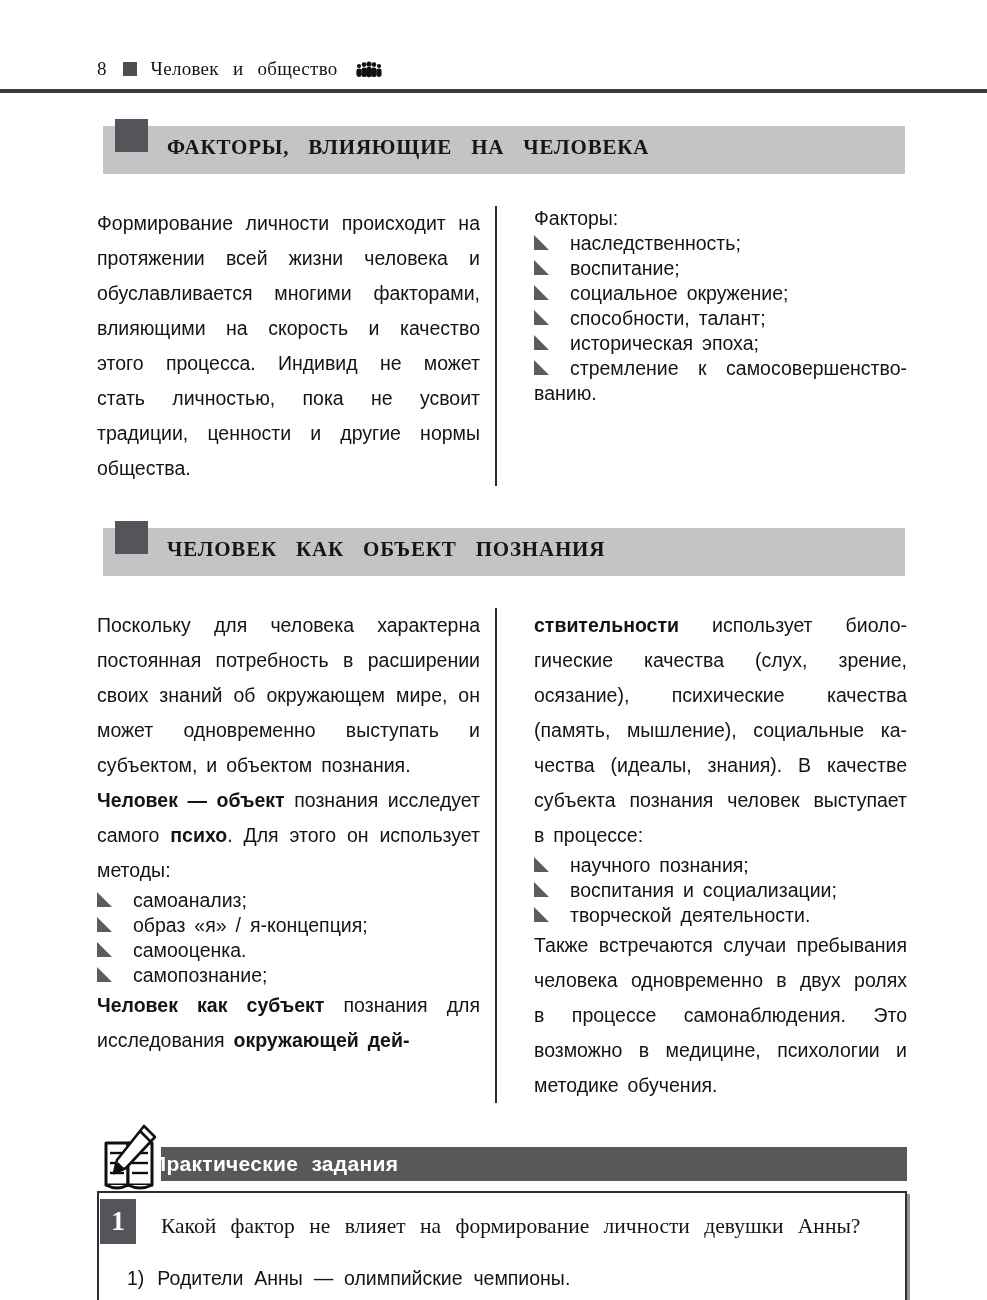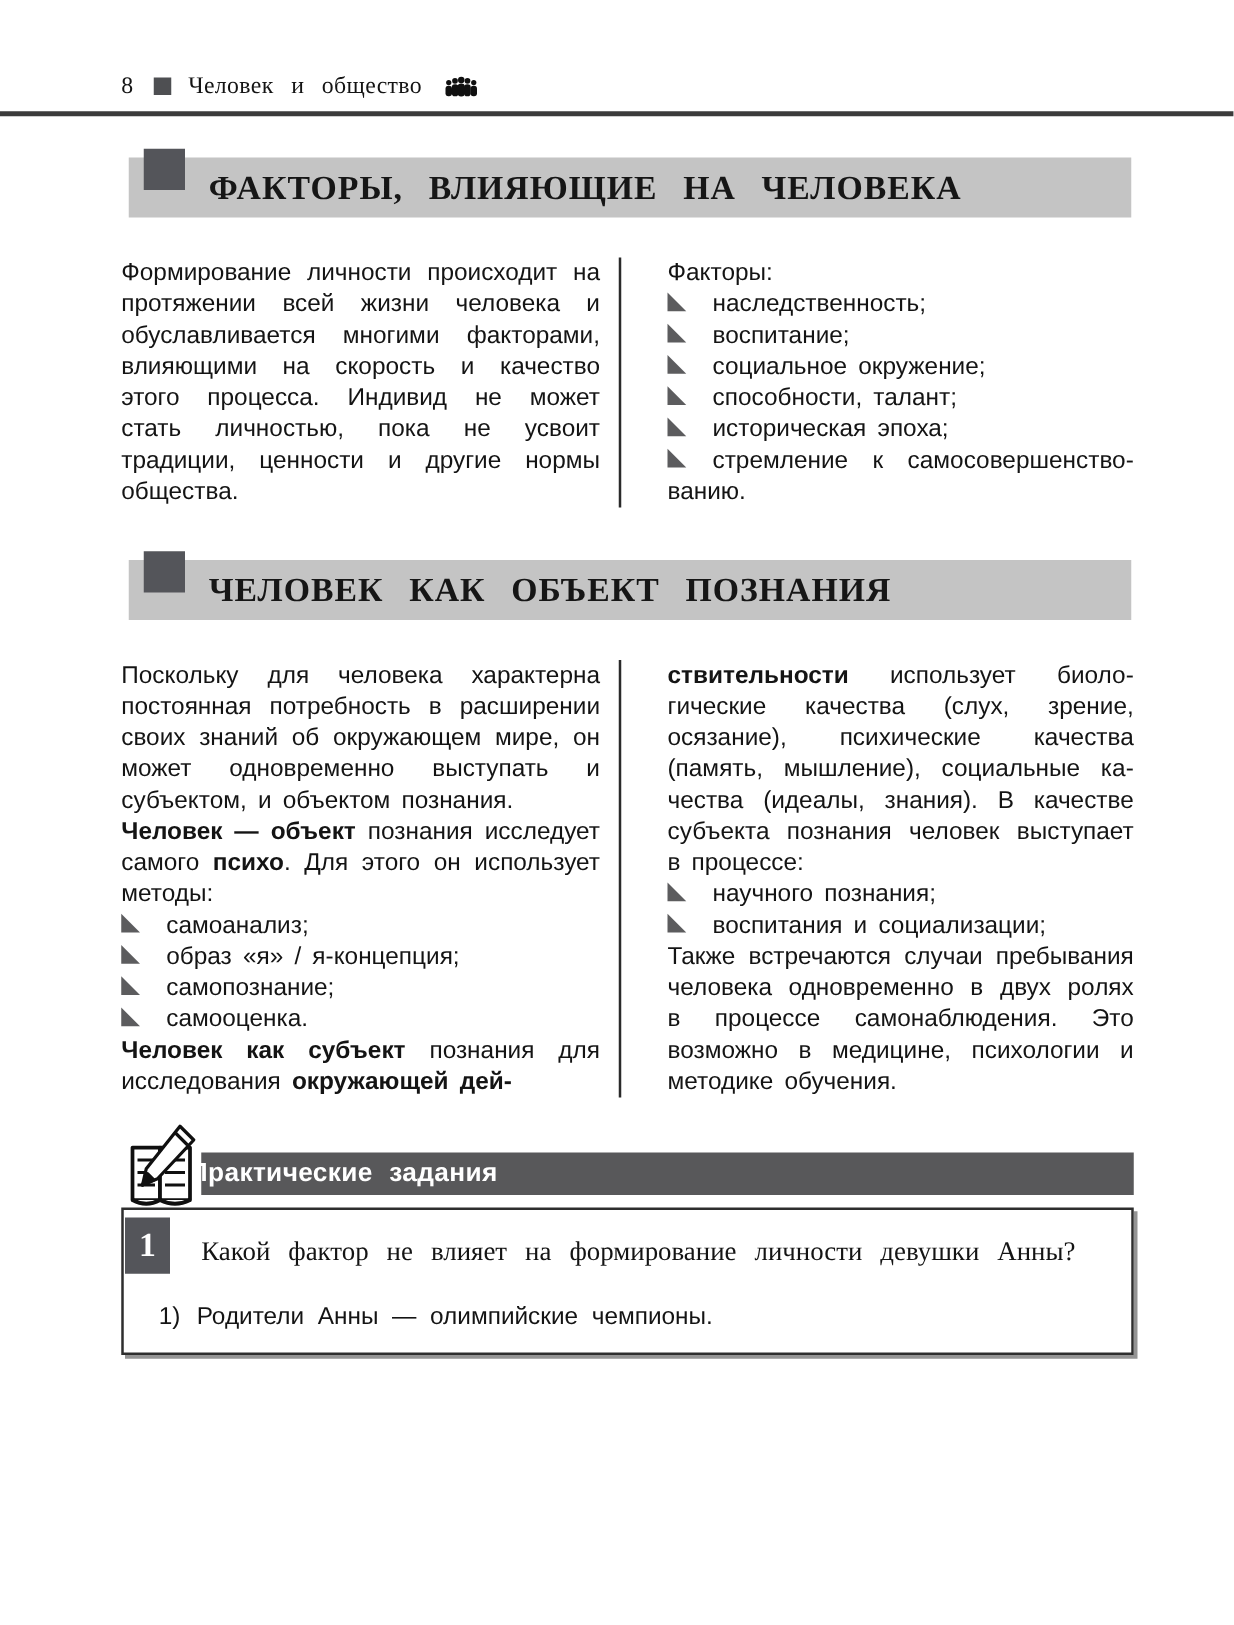--- a/index.html
+++ b/index.html
@@ -13,31 +13,31 @@
   .pagehead .pnum{margin-right:16px;}
   .pagehead .hsq{width:14px;height:14px;background:#4e4f52;margin-right:14px;}
   .pagehead .htitle{word-spacing:9px;letter-spacing:.3px;margin-right:16px;}
   .pagehead svg{display:block;}
   .toprule{height:4px;background:#3b3b3b;margin-top:9px;width:987px;}
 
   
   .chapter-bar{position:relative;margin-left:103px;width:802px;height:48px;background:#c4c4c4;}
   .chapter-bar .asq{position:absolute;left:12px;top:-7px;width:33px;height:33px;background:#54555a;}
   .chapter-bar h2{margin:0;padding:9px 0 0 64px;font-family:"Liberation Serif",serif;
-                  font-size:27px;font-weight:bold;letter-spacing:.8px;word-spacing:13px;color:#161616;
+                  font-size:21px;font-weight:bold;letter-spacing:.8px;word-spacing:13px;color:#161616;
                   white-space:nowrap;}
   .bar1{margin-top:33px;}
   .bar2{margin-top:42px;}
 
   
   .cols{display:flex;margin:32px 0 0 97px;width:810px;}
   .col-l{width:383px;}
   .divider{border-left:2px solid #2a2a2a;margin:0 15px;}
   .col-r{flex:1;min-width:0;margin-left:22px;}
-  p.body{margin:0;font-size:19.5px;line-height:25px;text-align:justify;word-spacing:.18em;}
+  p.body{margin:0;font-size:19.5px;line-height:35px;text-align:justify;word-spacing:.18em;}
   p.intro{margin:0;font-size:19.5px;line-height:25px;}
   .mt{margin-top:25px;}
   ul.tri{list-style:none;margin:0;padding:0;}
   ul.tri li{font-size:19.5px;line-height:25px;text-align:justify;word-spacing:.18em;}
   .tri-b{display:inline-block;width:0;height:0;border-bottom:15px solid #5c5c5e;
          border-right:15px solid transparent;margin-right:21px;}
   b{font-weight:bold;}
 
   
   .practice{position:relative;margin:44px 0 0 97px;width:810px;}
@@ -108,31 +108,32 @@
       <span class="asq"></span>
       <h2>ЧЕЛОВЕК КАК ОБЪЕКТ ПОЗНАНИЯ</h2>
     </div>
     <div class="cols">
       <div class="col-l">
         <p class="body">Поскольку для человека характерна постоянная потребность в расшире­нии своих знаний об окружающем мире, он может одновременно вы­ступать и субъектом, и объектом познания.</p>
         <p class="body mt"><b>Человек — объект</b><span> познания ис­следует самого </span><b>психо</b><span>. Для этого он использует методы:</span></p>
         <ul class="tri">
           <li><span class="tri-b"></span><span>самоанализ;</span></li>
           <li><span class="tri-b"></span><span>образ «я» / я-концепция;</span></li>
+          <li><span class="tri-b"></span><span>самооценка.</span></li>
           <li><span class="tri-b"></span><span>самопознание;</span></li>
-          <li><span class="tri-b"></span><span>самооценка.</span></li>
         </ul>
         <p class="body mt"><b>Человек как субъект</b><span> познания для исследования </span><b>окружающей дей-</b></p>
       </div>
       <div class="divider"></div>
       <div class="col-r">
         <p class="body"><b>ствительности</b><span> использует биоло­гические качества (слух, зрение, осязание), психические качества (память, мышление), социальные ка­чества (идеалы, знания). В качестве субъекта познания человек выступа­ет в процессе:</span></p>
         <ul class="tri">
           <li><span class="tri-b"></span><span>научного познания;</span></li>
           <li><span class="tri-b"></span><span>воспитания и социализации;</span></li>
+          <li><span class="tri-b"></span><span>творческой деятельности.</span></li>
         </ul>
         <p class="body mt">Также встречаются случаи пребыва­ния человека одновременно в двух ролях в процессе самонаблюдения. Это возможно в медицине, психо­логии и методике обучения.</p>
       </div>
     </div>
   </section>
 
   <section class="practice">
     <div class="p-bar">Практические задания</div>
     <div class="p-icon">
       <svg width="62" height="72" viewBox="0 0 62 72">

